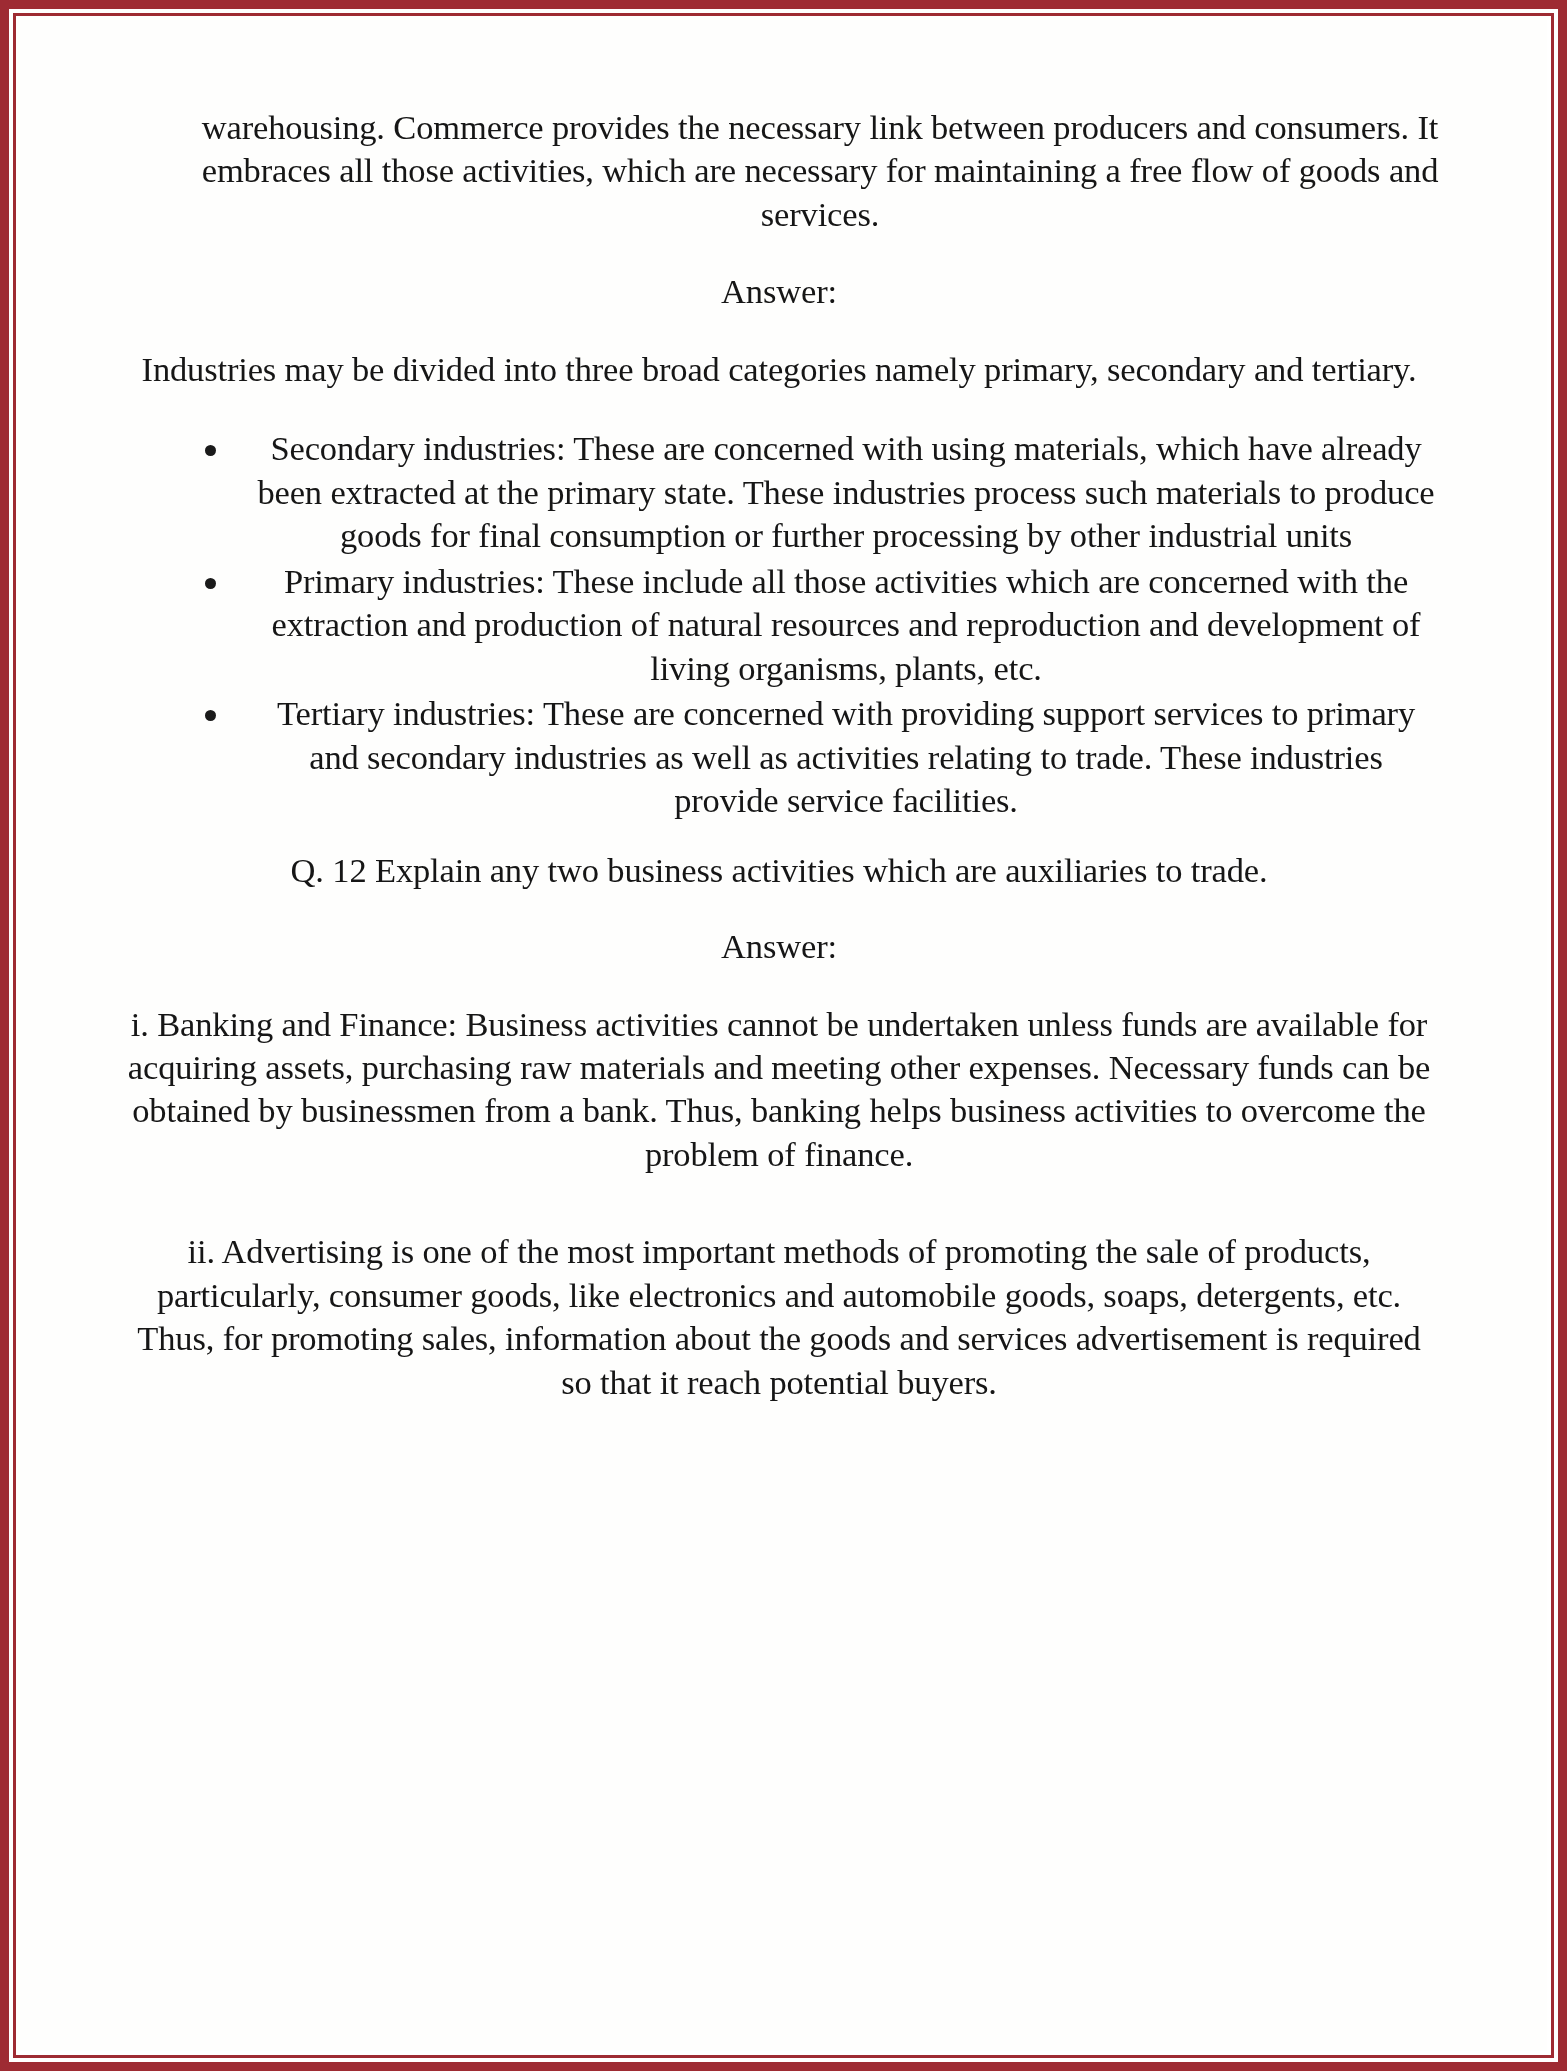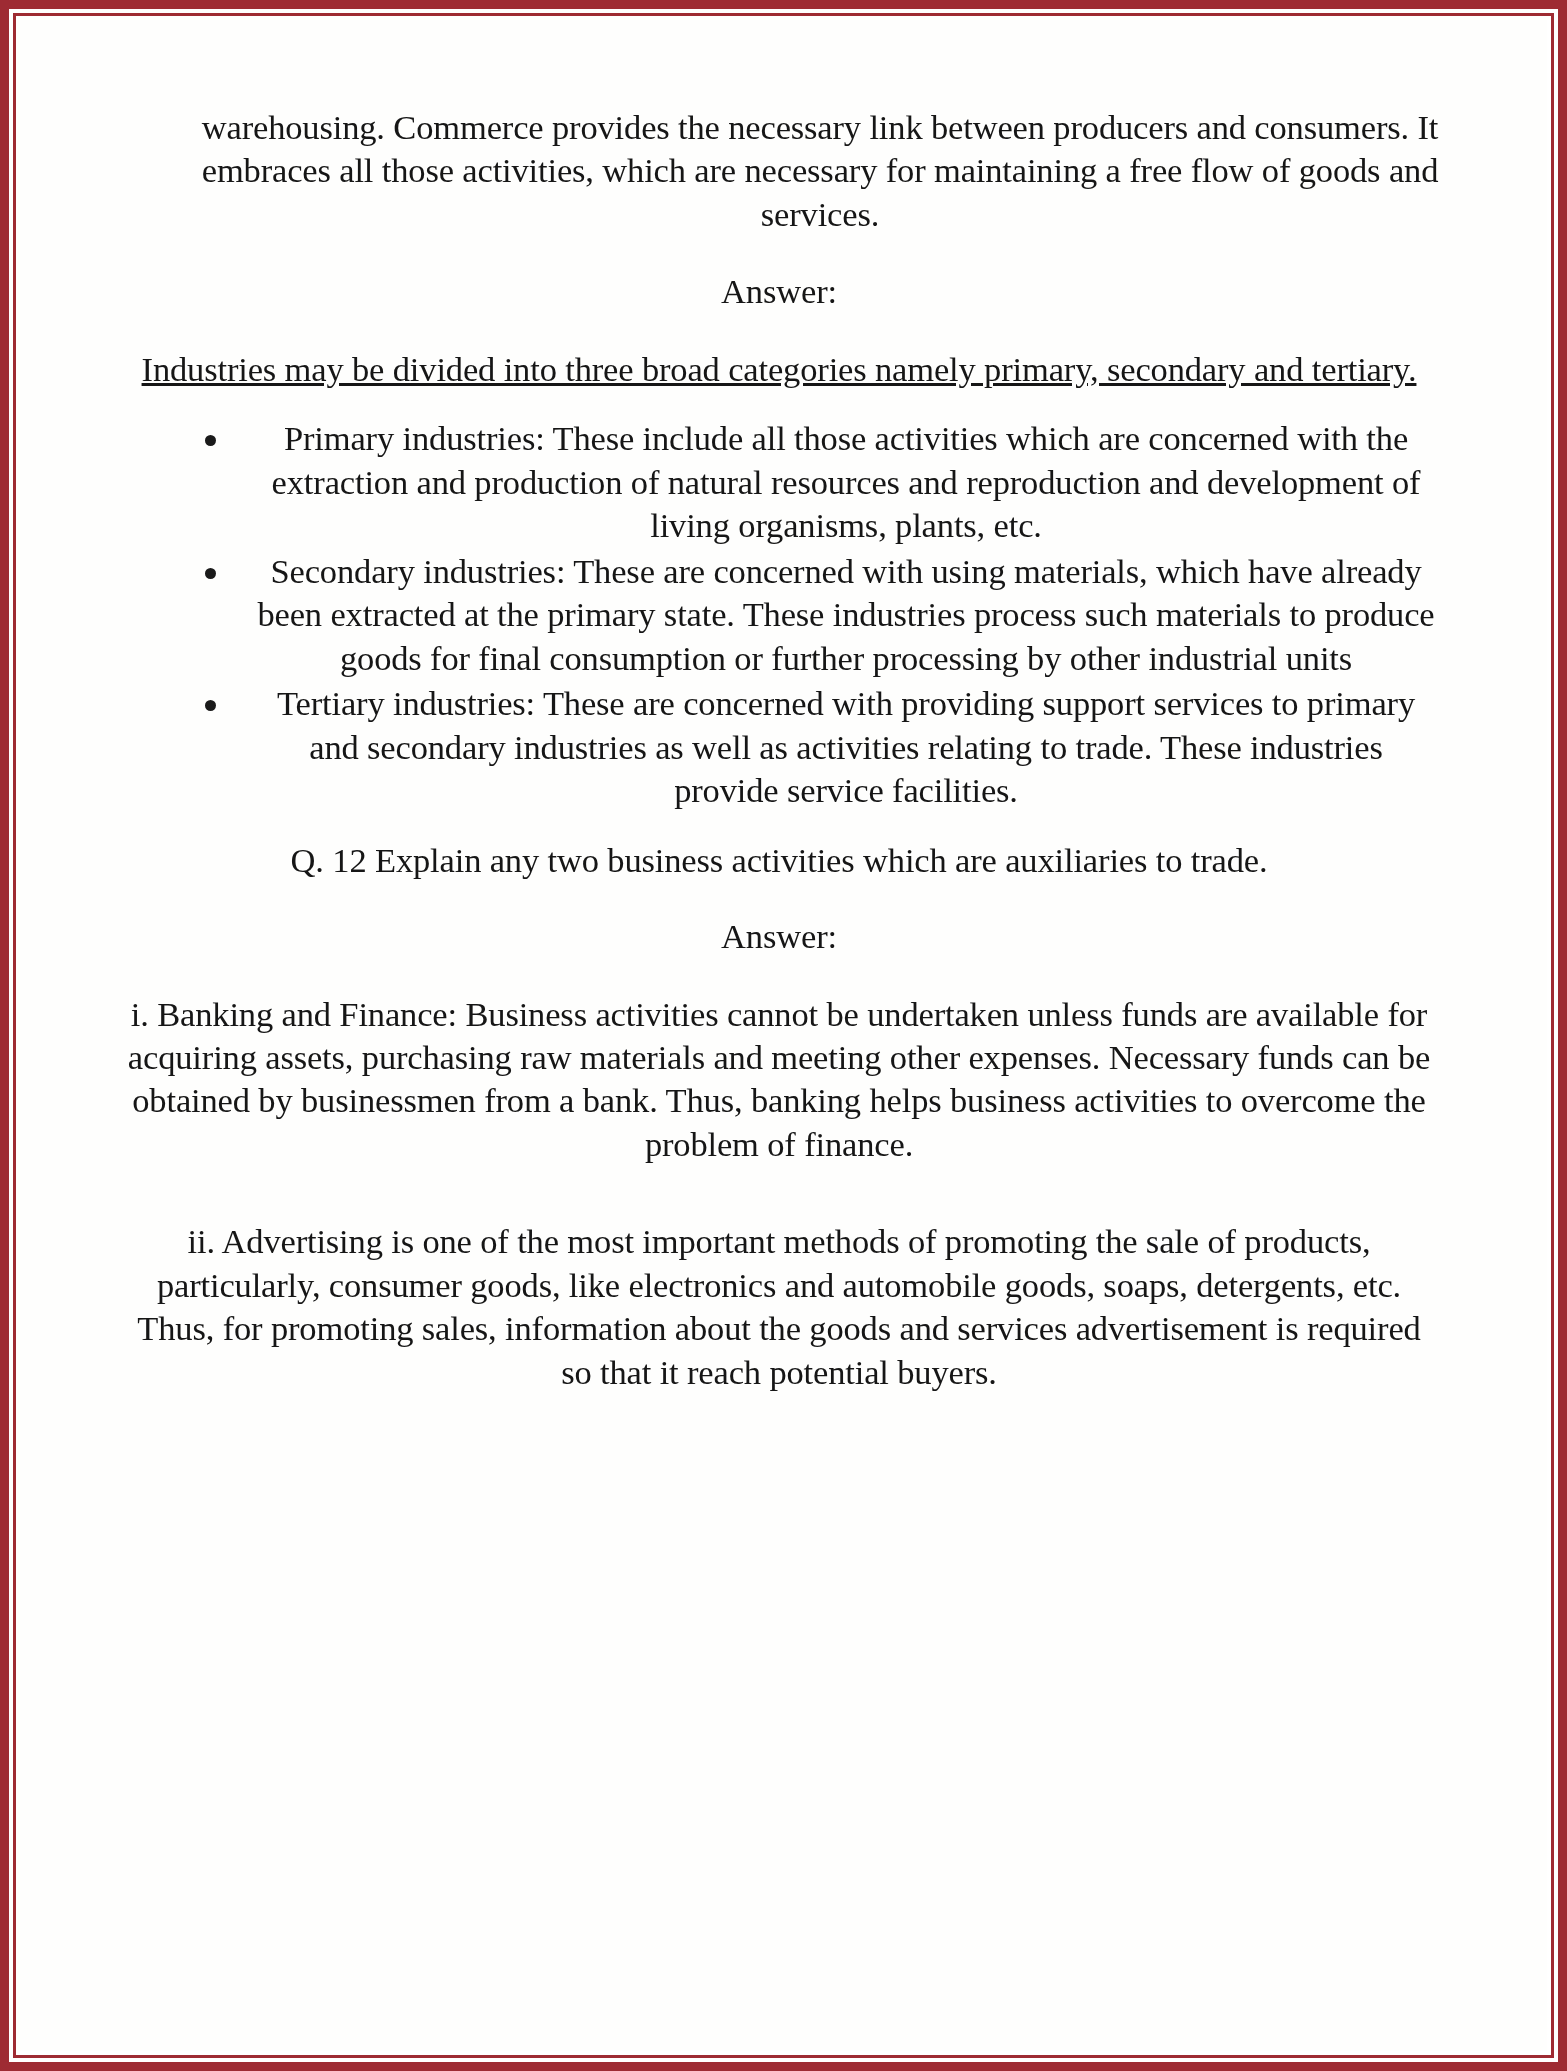--- a/index.html
+++ b/index.html
@@ -72,22 +72,21 @@
 
   .question {
     margin-bottom: 33px;
   }
 
   .answer-label {
     margin-bottom: 34px;
   }
 
   .lead-para {
-    margin-bottom: 26px;
-    text-decoration: underline;
+    margin-bottom: 36px;
   }
 
   .bullet-list {
     list-style: none;
     margin: 0 0 26px 0;
     padding: 0 0 0 82px;
   }
 
   .bullet-item {
     position: relative;
@@ -123,25 +122,25 @@
           <p class="para para-indented">warehousing. Commerce provides the necessary link between producers and consumers. It embraces all those activities, which are necessary for maintaining a free flow of goods and services.</p>
 
 
           <p class="para answer-label">Answer:</p>
 
           <p class="para lead-para">Industries may be divided into three broad categories namely primary, secondary and tertiary.</p>
 
           <ul class="bullet-list">
             <li class="bullet-item">
               <span class="bullet-marker"></span>
-              <span>Primary industries: These include all those activities which are concerned with the extraction and production of natural resources and reproduction and development of living organisms, plants, etc.</span>
+              <span>Secondary industries: These are concerned with using materials, which have already been extracted at the primary state. These industries process such materials to produce goods for final consumption or further processing by other industrial units</span>
             </li>
             <li class="bullet-item">
               <span class="bullet-marker"></span>
-              <span>Secondary industries: These are concerned with using materials, which have already been extracted at the primary state. These industries process such materials to produce goods for final consumption or further processing by other industrial units</span>
+              <span>Primary industries: These include all those activities which are concerned with the extraction and production of natural resources and reproduction and development of living organisms, plants, etc.</span>
             </li>
             <li class="bullet-item">
               <span class="bullet-marker"></span>
               <span>Tertiary industries: These are concerned with providing support services to primary and secondary industries as well as activities relating to trade. These industries provide service facilities.</span>
             </li>
           </ul>
 
           <p class="para question">Q. 12 Explain any two business activities which are auxiliaries to trade.</p>
 
           <p class="para answer-label">Answer:</p>

